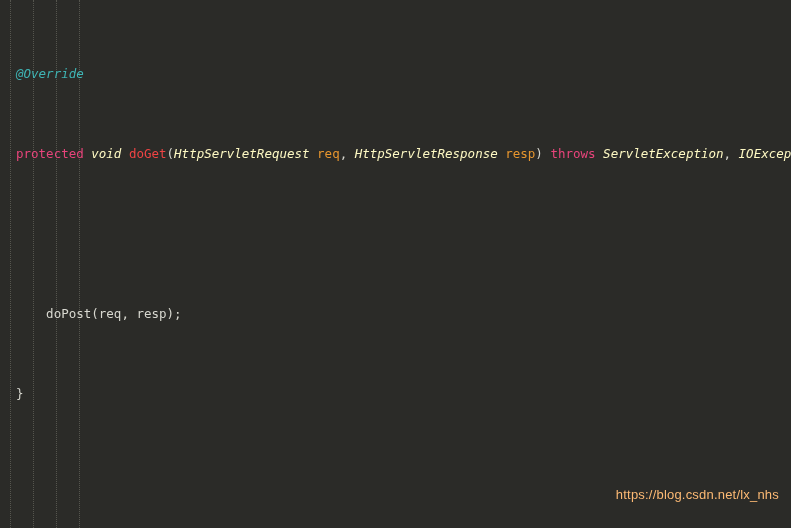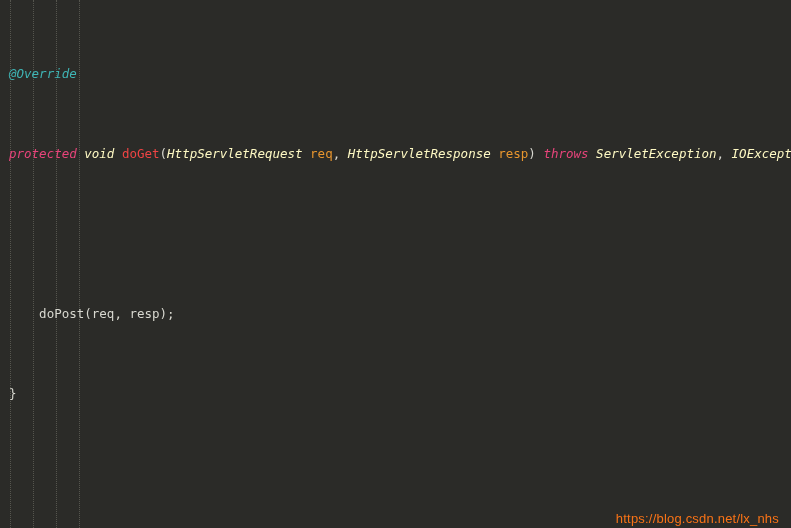--- a/index.html
+++ b/index.html
@@ -43,37 +43,38 @@
     font-size: 12.5px;
     line-height: 20px;
     white-space: pre;
     letter-spacing: 0px;
     color: #d0d0c8;
   }
   .line {
     height: 20px;
     padding-left: 9px;
     white-space: pre;
+    margin-left: 7px;
   }
 
   
   .anno   { color: #3fb5b5; font-style: italic; }  
-  .kw     { color: #e8447b; font-style: italic; }                      
+  .kw     { color: #e8447b; }                      
   .type   { color: #fef9c3; font-style: italic; }  
   .mname  { color: #ef4444; }                      
   .param  { color: #e8962e; }                      
   .plain  { color: #d8d8d0; }
   .punct  { color: #d8d8d0; }
 
   .watermark {
     position: absolute;
     right: 12px;
-    bottom: 2px;
+    bottom: 26px;
     z-index: 3;
-    color: #f97316;
+    color: #fdba74;
     font-family: "Liberation Sans", "DejaVu Sans", sans-serif;
     font-size: 13px;
     letter-spacing: 0.2px;
   }
 </style>
 </head>
 <body>
 
 <div id="editor">
 

